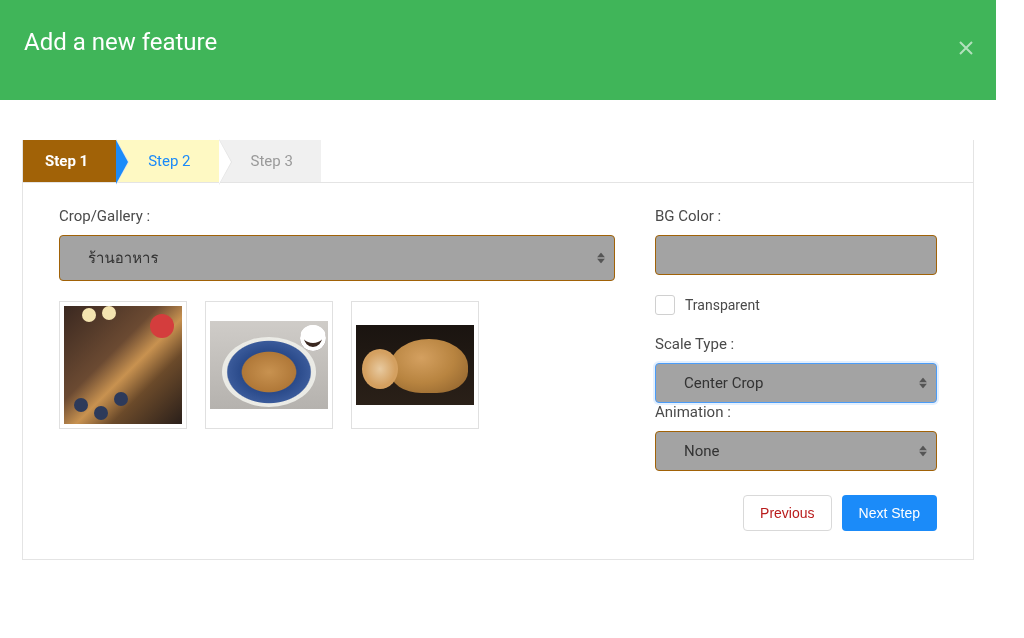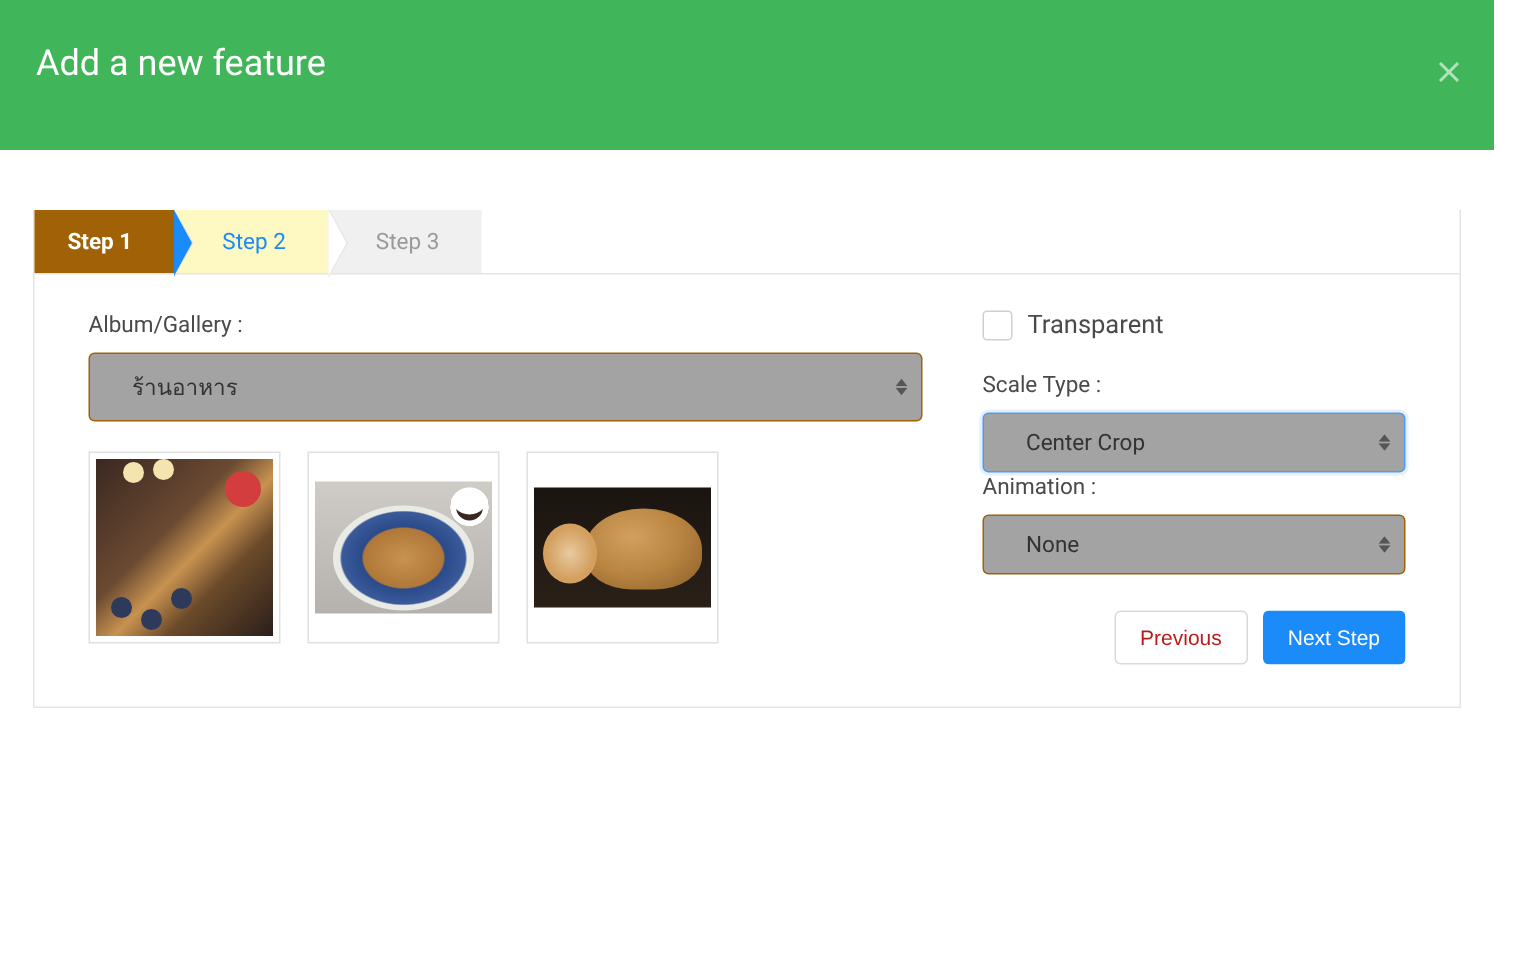--- a/index.html
+++ b/index.html
@@ -263,21 +263,21 @@
     }
     .checkbox {
       width: 20px;
       height: 20px;
       border: 1px solid #d0d0d0;
       border-radius: 3px;
       background: #fff;
       cursor: pointer;
     }
     .checkbox-label {
-      font-size: 17px;
+      font-size: 14px;
       color: #4a4a4a;
     }
     
     .footer {
       display: flex;
       justify-content: flex-end;
       gap: 10px;
       margin-top: 24px;
     }
     .btn {
@@ -320,21 +320,21 @@
       <div class="wizard-steps">
         <div class="step active">Step 1</div>
         <div class="step completed">Step 2</div>
         <div class="step">Step 3</div>
       </div>
 
       <div class="panel-content">
 
         <div class="left-col">
           <div class="form-group">
-            <label class="form-label">Album/Gallery :</label>
+            <label class="form-label">Crop/Gallery :</label>
             <div class="select-wrapper">
               <div class="form-control">ร้านอาหาร</div>
               <div class="select-caret">
                 <svg viewBox="0 0 8 5">
                     <path d="M0 5 L4 0 L8 5 Z" fill="#555"></path>
                   </svg>
                 <svg viewBox="0 0 8 5">
                     <path d="M0 0 L4 5 L8 0 Z" fill="#555"></path>
                   </svg>
               </div>
@@ -352,20 +352,24 @@
             </div>
             <div class="thumb thumb3">
               <div class="thumb-inner">
                 <div class="loaf"></div>
               </div>
             </div>
           </div>
         </div>
 
         <div class="right-col">
+          <div class="form-group">
+            <label class="form-label">BG Color :</label>
+            <input type="text" class="form-control bg-color-input" value="" style="">
+          </div>
 
           <div class="form-group">
             <div class="checkbox-row">
               <div class="checkbox"></div>
               <span class="checkbox-label">Transparent</span>
             </div>
           </div>
 
           <div class="form-group" style="margin-bottom:0;">
             <label class="form-label">Scale Type :</label>

